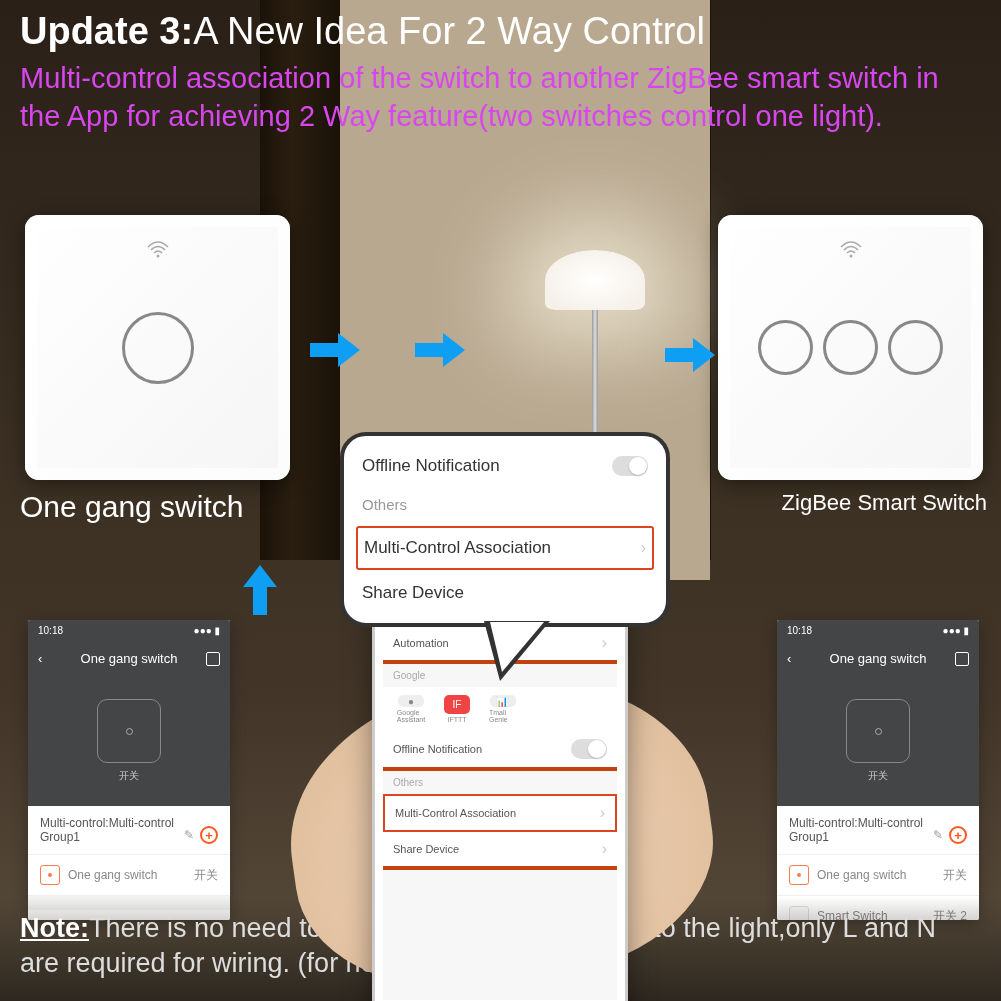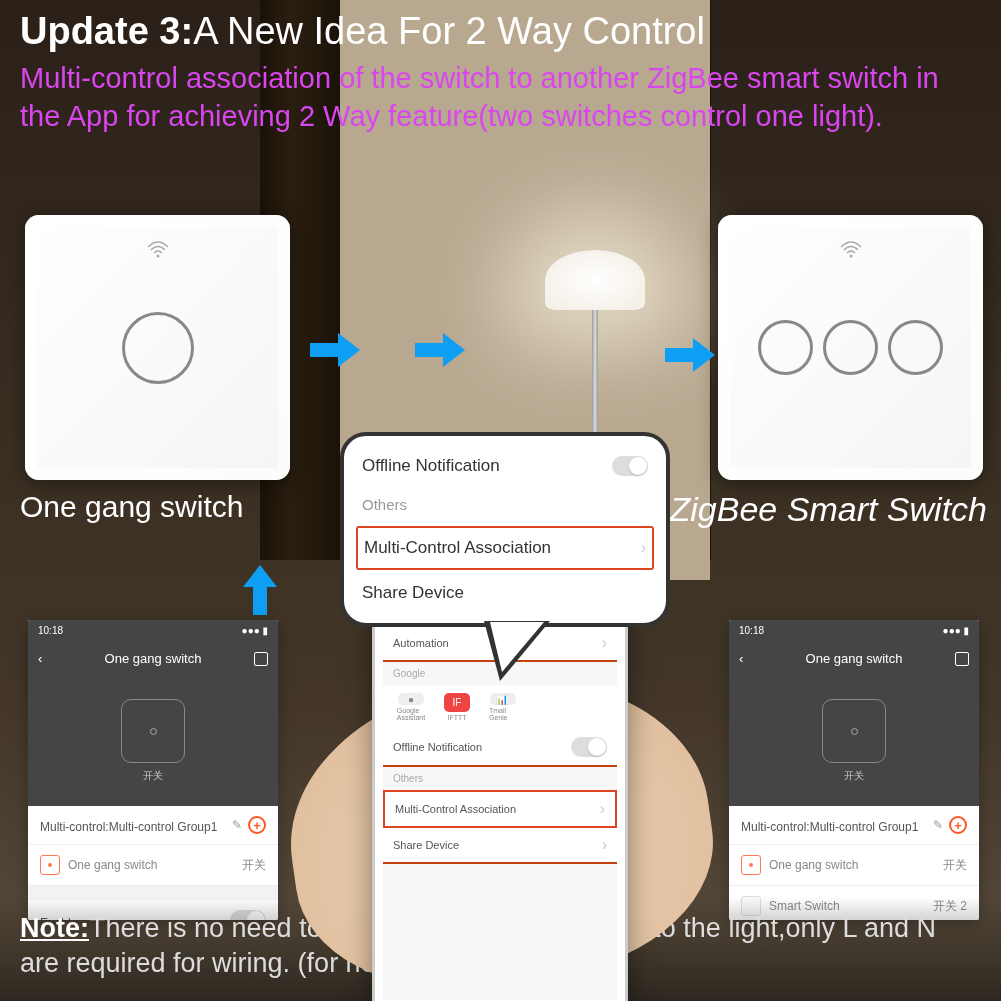--- a/index.html
+++ b/index.html
@@ -18,21 +18,21 @@
 
 .switch-panel { position: absolute; width: 265px; height: 265px; background: linear-gradient(135deg, #fff, #f5f5f5); border-radius: 14px; box-shadow: 0 4px 20px rgba(0,0,0,0.4), inset 0 0 0 12px rgba(255,255,255,0.7); display: flex; align-items: center; justify-content: center; gap: 10px; }
 .switch-left { top: 215px; left: 25px; }
 .switch-right { top: 215px; right: 18px; }
 .wifi-icon { position: absolute; top: 24px; left: 50%; transform: translateX(-50%); width: 24px; height: 20px; }
 .wifi-icon svg { width: 100%; height: 100%; }
 .circle-btn { width: 72px; height: 72px; border: 3px solid #888; border-radius: 50%; }
 .circle-btn-sm { width: 55px; height: 55px; border: 3px solid #888; border-radius: 50%; }
 
 .label-left { position: absolute; top: 490px; left: 20px; color: #fff; font-size: 30px; }
-.label-right { position: absolute; top: 490px; right: 14px; color: #fff; font-size: 34px; font-style: italic; }
+.label-right { position: absolute; top: 490px; right: 14px; color: #fff; font-size: 22px; }
 
 .arrow { position: absolute; width: 50px; height: 40px; color: #0e9ff5; }
 .arrow svg { width: 100%; height: 100%; fill: currentColor; }
 .arrow1 { top: 330px; left: 310px; }
 .arrow2 { top: 330px; left: 415px; }
 .arrow3 { top: 335px; left: 665px; }
 .arrow4 { top: 570px; left: 235px; transform: rotate(-90deg); }
 
 .callout { position: absolute; top: 432px; left: 340px; width: 330px; background: #fff; border: 4px solid #333; border-radius: 26px; padding: 10px 14px; z-index: 10; }
 .callout-tail { position: absolute; bottom: -58px; left: 140px; width: 0; height: 0; border-left: 16px solid transparent; border-right: 50px solid transparent; border-top: 60px solid #333; }
@@ -41,28 +41,28 @@
 .callout-row.section { color: #999; font-size: 15px; }
 .callout-row.hl { border: 2px solid #d42; border-radius: 3px; margin: 3px -2px; padding: 10px 6px; }
 .toggle-off { width: 36px; height: 20px; background: #ddd; border-radius: 10px; position: relative; }
 .toggle-off::after { content: ''; position: absolute; right: 1px; top: 1px; width: 18px; height: 18px; background: #fff; border-radius: 50%; box-shadow: 0 1px 2px rgba(0,0,0,0.2); }
 .chev { color: #ccc; font-size: 16px; }
 
 .phone-hand { position: absolute; top: 580px; left: 320px; width: 360px; height: 360px; z-index: 5; }
 .hand { position: absolute; bottom: -40px; left: -30px; width: 420px; height: 300px; background: radial-gradient(ellipse at 50% 60%, #f0d4b8 0%, #e4c4a4 60%, #d8b894 100%); border-radius: 50% 50% 40% 40%; transform: rotate(-8deg); }
 .phone-center { position: absolute; top: 0; left: 55px; width: 250px; height: 470px; background: #fff; border-radius: 34px; box-shadow: 0 0 0 3px #ccc, 0 8px 30px rgba(0,0,0,0.5); }
 .phone-center .screen { position: absolute; top: 46px; left: 8px; right: 8px; bottom: 50px; background: #f7f7f7; overflow: hidden; font-size: 11px; }
-.sc-row { padding: 8px 10px; background: #fff; border-bottom: 2px solid #c2410c; color: #555; display: flex; justify-content: space-between; align-items: center; }
+.sc-row { padding: 8px 10px; background: #fff; border-bottom: 4px solid #c2410c; color: #555; display: flex; justify-content: space-between; align-items: center; }
 .sc-row.hl { border: 2px solid #d42; }
 .sc-sec { padding: 6px 10px; color: #aaa; font-size: 10px; background: #f7f7f7; }
 .sc-icons { display: flex; gap: 18px; padding: 8px 14px; background: #fff; }
 .sc-icon { width: 28px; height: 28px; border-radius: 6px; display: flex; flex-direction: column; align-items: center; font-size: 7px; color: #888; }
 .sc-icon .box { width: 26px; height: 26px; border-radius: 5px; background: #eee; margin-bottom: 2px; display: flex; align-items: center; justify-content: center; font-size: 10px; }
 
-.phone-side { position: absolute; width: 250px; background: #f2f2f2; border-radius: 2px; box-shadow: 0 4px 16px rgba(0,0,0,0.3); font-size: 12px; color: #555; }
+.phone-side { position: absolute; width: 202px; background: #f2f2f2; border-radius: 2px; box-shadow: 0 4px 16px rgba(0,0,0,0.3); font-size: 12px; color: #555; }
 .phone-l { top: 620px; left: 28px; height: 300px; overflow: hidden; }
 .phone-r { top: 620px; right: 22px; height: 300px; overflow: hidden; }
 .ps-status { display: flex; justify-content: space-between; padding: 5px 10px; font-size: 10px; background: #434547; color: #fff; }
 .ps-header { display: flex; align-items: center; justify-content: center; position: relative; padding: 10px; background: #434547; color: #fff; font-size: 13px; }
 .ps-header .back { position: absolute; left: 10px; }
 .ps-header .edit { position: absolute; right: 10px; width: 14px; height: 14px; border: 1.5px solid #fff; border-radius: 2px; }
 .ps-preview { height: 130px; background: #434547; display: flex; flex-direction: column; align-items: center; justify-content: center; }
 .ps-switch-box { width: 64px; height: 64px; border: 1.5px solid #888; border-radius: 10px; display: flex; align-items: center; justify-content: center; }
 .ps-dot { width: 7px; height: 7px; border: 1.5px solid #aaa; border-radius: 50%; }
 .ps-lbl { color: #ccc; font-size: 10px; margin-top: 6px; }

